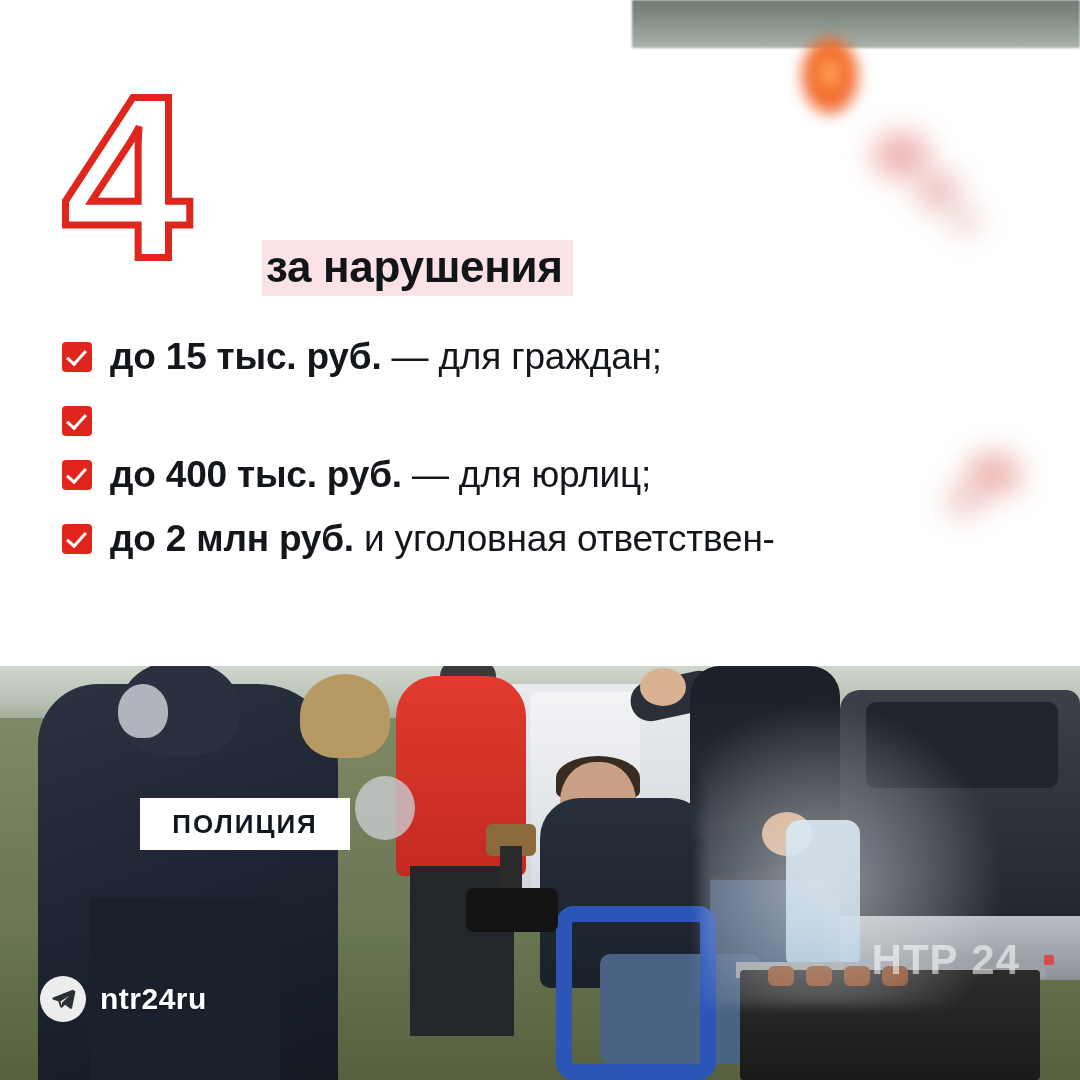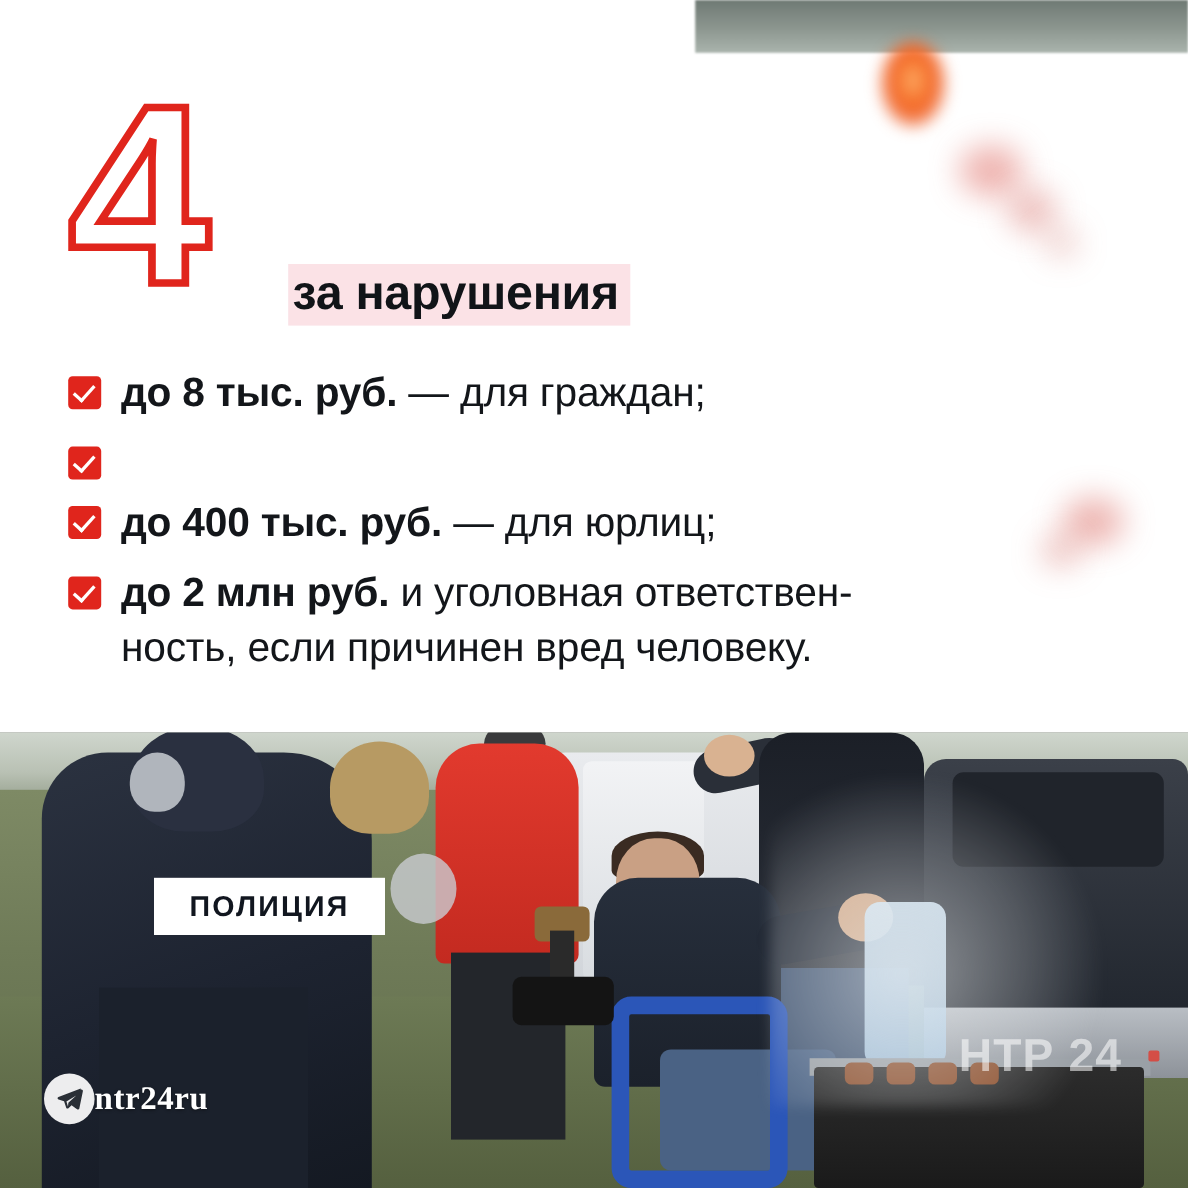--- a/index.html
+++ b/index.html
@@ -293,21 +293,21 @@
     display:flex; align-items:center; gap:20px;
   }
   .wm-dot {
     width:10px; height:10px; background:rgba(226,58,46,0.8); border-radius:2px;
     display:inline-block; margin-left:4px;
   }
 
   
   .tg {
     position:absolute; left:40px; top:310px;
-    display:flex; align-items:center; font-family:Liberation Serif, serif;
+    display:flex; align-items:center; gap:14px;
   }
   .tg-circle {
     width:46px; height:46px; border-radius:50%;
     background:rgba(255,255,255,0.92);
     display:flex; align-items:center; justify-content:center;
   }
   .tg-circle svg { width:26px; height:26px; display:block; }
   .tg-handle {
     font-size:30px; font-weight:700; color:#ffffff;
     letter-spacing:0.5px;
@@ -330,35 +330,35 @@
   <div class="numeral">4</div>
 
   <div class="subheadline-wrap">
     <span class="subheadline">за нарушения</span>
   </div>
 
   <div class="list">
 
     <div class="row">
       <span class="check"></span>
-      <span class="row-text"><b>до 8 тыс. руб.</b><span> — для граждан;</span></span>
+      <span class="row-text"><b>до 15 тыс. руб.</b><span> — для граждан;</span></span>
     </div>
 
     <div class="row">
       <span class="check"></span>
     </div>
 
     <div class="row">
       <span class="check"></span>
       <span class="row-text"><b>до 400 тыс. руб.</b><span> — для юрлиц;</span></span>
     </div>
 
     <div class="row wrap">
       <span class="check"></span>
-      <span class="row-text"><b>до 2 млн руб.</b><span> и уголовная ответствен-</span><br><span>ность, если причинен вред человеку.</span></span>
+      <span class="row-text"><b>до 2 млн руб.</b><span> и уголовная ответствен-</span><br></span>
     </div>
 
   </div>
 
   <div class="photo">
     <div class="ph-sky"></div>
     <div class="ph-grass"></div>
     <div class="ph-grass2"></div>
 
     <div class="whitecar"></div>

